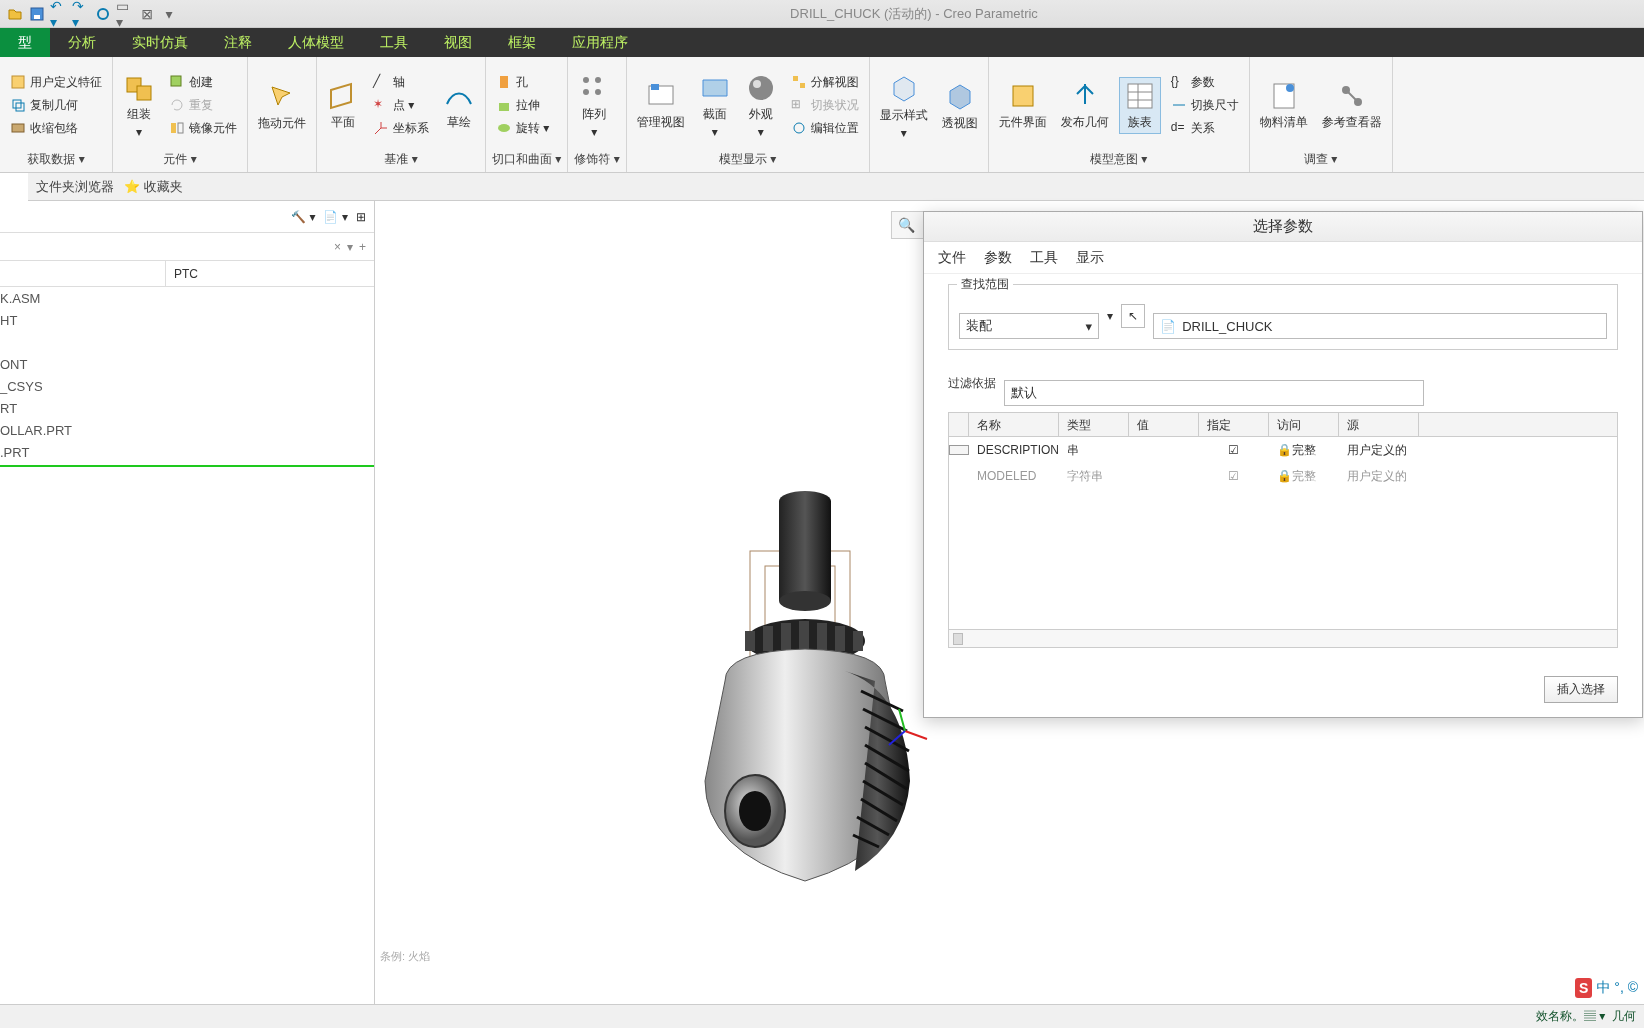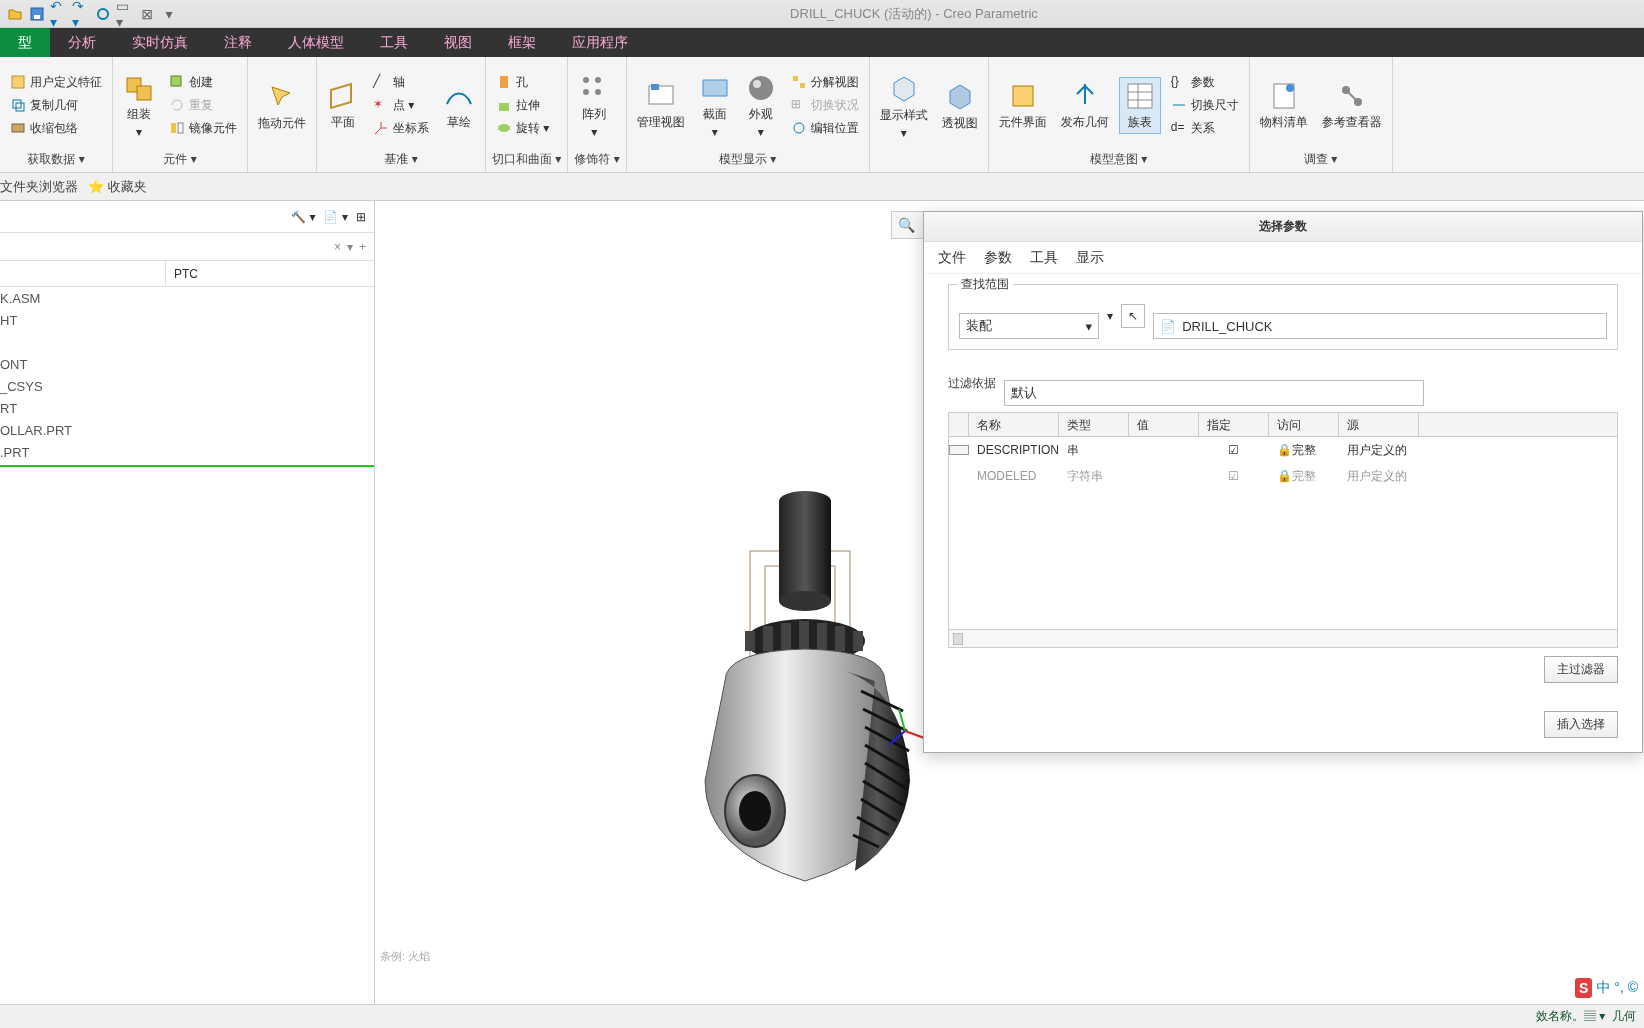--- a/index.html
+++ b/index.html
@@ -3,53 +3,53 @@
 <meta charset="utf-8">
 <style>
 * { margin:0; padding:0; box-sizing:border-box; font-family:"Microsoft YaHei","Segoe UI",sans-serif; }
 body { width:1644px; height:1028px; background:#fff; overflow:hidden; font-size:12px; color:#333; position:relative; }
 .titlebar { height:28px; background:linear-gradient(#e8e8e8,#dfdfdf); display:flex; align-items:center; border-bottom:1px solid #ccc; }
 .qat { display:flex; align-items:center; gap:4px; padding:0 6px; }
 .qat .ico { width:18px; height:18px; display:flex; align-items:center; justify-content:center; font-size:14px; color:#666; cursor:pointer; }
 .qat .ico.undo { color:#0a7bb0; }
 .title-center { flex:1; text-align:center; color:#888; font-size:13px; }
 .menubar { height:29px; background:#333; display:flex; align-items:stretch; }
-.menubar .tab { padding:0 18px; display:flex; align-items:center; color:#f9a8d4; font-size:14px; cursor:pointer; }
+.menubar .tab { padding:0 18px; display:flex; align-items:center; color:#bef264; font-size:14px; cursor:pointer; }
 .menubar .tab.active { background:#0b8f3f; color:#fff; }
 .ribbon { height:116px; background:#f5f5f5; border-bottom:1px solid #ccc; display:flex; }
 .rgroup { border-right:1px solid #d4d4d4; display:flex; flex-direction:column; padding:4px 6px 2px; }
 .rgroup .gbody { flex:1; display:flex; align-items:center; gap:6px; }
 .rgroup .glabel { text-align:center; font-size:12px; color:#444; padding:2px 0; }
 .rcol { display:flex; flex-direction:column; gap:2px; }
 .rbtn { display:flex; align-items:center; gap:4px; padding:2px 4px; font-size:12px; color:#333; cursor:pointer; white-space:nowrap; }
 .rbtnv { display:flex; flex-direction:column; align-items:center; gap:2px; padding:2px 4px; font-size:12px; cursor:pointer; }
 .rbtnv.active { background:#d8e8f4; border:1px solid #8abce0; }
 .ico16 { width:16px; height:16px; display:inline-block; }
 .ico32 { width:32px; height:32px; display:inline-block; }
-.browser-hdr { height:28px; background:#f0f0f0; border-bottom:1px solid #ccc; display:flex; align-items:center; padding:0 0; gap:10px; font-size:13px; color:#444; }
+.browser-hdr { height:28px; background:#f0f0f0; border-bottom:1px solid #ccc; display:flex; align-items:center; padding:0 8px; gap:10px; font-size:13px; color:#444;margin-left:28px; }
 .main { display:flex; height:calc(100% - 28px - 29px - 116px - 28px - 24px); }
 .tree-panel { width:375px; border-right:1px solid #ccc; display:flex; flex-direction:column; background:#fff; }
 .tree-tools { height:32px; border-bottom:1px solid #ddd; display:flex; align-items:center; justify-content:flex-end; gap:8px; padding:0 8px; }
 .tree-search { height:28px; border-bottom:1px solid #ddd; display:flex; align-items:center; padding:0 8px; gap:6px; }
 .tree-hdr { height:26px; border-bottom:1px solid #ddd; display:flex; align-items:center; }
 .tree-hdr .col1 { width:166px; padding-left:8px; border-right:1px solid #ddd; height:100%; display:flex; align-items:center; }
 .tree-hdr .col2 { flex:1; padding-left:8px; }
 .tree-body { flex:1; overflow:auto; }
 .tree-item { height:22px; display:flex; align-items:center; padding-left:0; font-size:13px; color:#555; }
 .tree-sep { height:2px; background:#1ec91e; margin:2px 0; }
 .viewport { flex:1; position:relative; background:#fff; overflow:hidden; }
 .view-toolbar { position:absolute; top:10px; left:50%; transform:translateX(-32%); height:28px; background:#f6f6f6; border:1px solid #ccc; display:flex; align-items:center; padding:0 4px; gap:2px; }
 .vtbtn { width:24px; height:24px; display:flex; align-items:center; justify-content:center; font-size:14px; color:#0a7bb0; cursor:pointer; }
 .vtbtn.disabled { color:#bbb; }
 .vtbtn.active { background:#d8e8f4; border:1px solid #8abce0; }
 .drill-svg { position:absolute; top:280px; left:300px; }
 .ghost-label { position:absolute; bottom:40px; left:5px; color:#aaa; font-size:11px; }
 .top-right-info { position:absolute; top:10px; right:8px; font-size:12px; color:#666; }
 .param-dialog { position:absolute; top:211px; left:923px; width:720px; background:#fff; border:1px solid #aaa; box-shadow:0 4px 16px rgba(0,0,0,.2); }
-.param-dialog .dlg-title { height:30px; background:linear-gradient(#f7f7f7,#ececec); display:flex; align-items:center; justify-content:center; font-size:12px; border-bottom:1px solid #ddd;font-weight:bold; }
+.param-dialog .dlg-title { height:30px; background:linear-gradient(#f7f7f7,#ececec); display:flex; align-items:center; justify-content:center; font-size:15px; border-bottom:1px solid #ddd; }
 .param-dialog .dlg-menu { height:32px; display:flex; align-items:center; gap:18px; padding:0 14px; font-size:14px; color:#333; border-bottom:1px solid #eee; }
 .param-dialog .dlg-body { padding:10px 24px 14px; }
 .fieldset { border:1px solid #ccc; padding:8px 10px 10px; margin-bottom:10px; position:relative; }
 .fieldset .legend { position:absolute; top:-9px; left:8px; background:#fff; padding:0 4px; font-size:12px; }
 .combo { height:26px; border:1px solid #bbb; display:flex; align-items:center; padding:0 6px; background:#fff; font-size:13px; gap:6px;margin-top:20px; }
 .filter-row { display:flex; align-items:center; gap:8px; margin-bottom:6px; }
 .ptable { border:1px solid #ccc; }
 .ptable .phdr { display:flex; background:#f4f4f4; border-bottom:1px solid #ccc; height:24px; }
 .ptable .phdr div { border-right:1px solid #ccc; padding:4px 8px; font-size:12px; }
 .ptable .prow { display:flex; height:26px; align-items:center; }
@@ -608,23 +608,20 @@
         <div class="col-val"></div>
         <div class="col-spec" style="text-align:center">☑</div>
         <div class="col-acc">🔒<span>完整</span></div>
         <div class="col-src">用户定义的</div>
       </div>
       <div style="height:140px"></div>
       <div class="scroll-strip">
           <div class="thumb"></div>
         </div>
     </div>
-    <div style="display:flex;justify-content:flex-end;margin-top:8px">
-      <div class="btn">主过滤器</div>
-    </div>
     <div style="display:flex;justify-content:flex-end;margin-top:28px">
       <div class="btn">插入选择</div>
     </div>
   </div>
 </div>
 
 <div class="ime-float">
   <span style="background:#e04040;color:#fff;padding:2px 4px;border-radius:3px;font-weight:bold">S</span>
   <span style="color:#0a7bb0">中 °, ©</span>
 </div>

